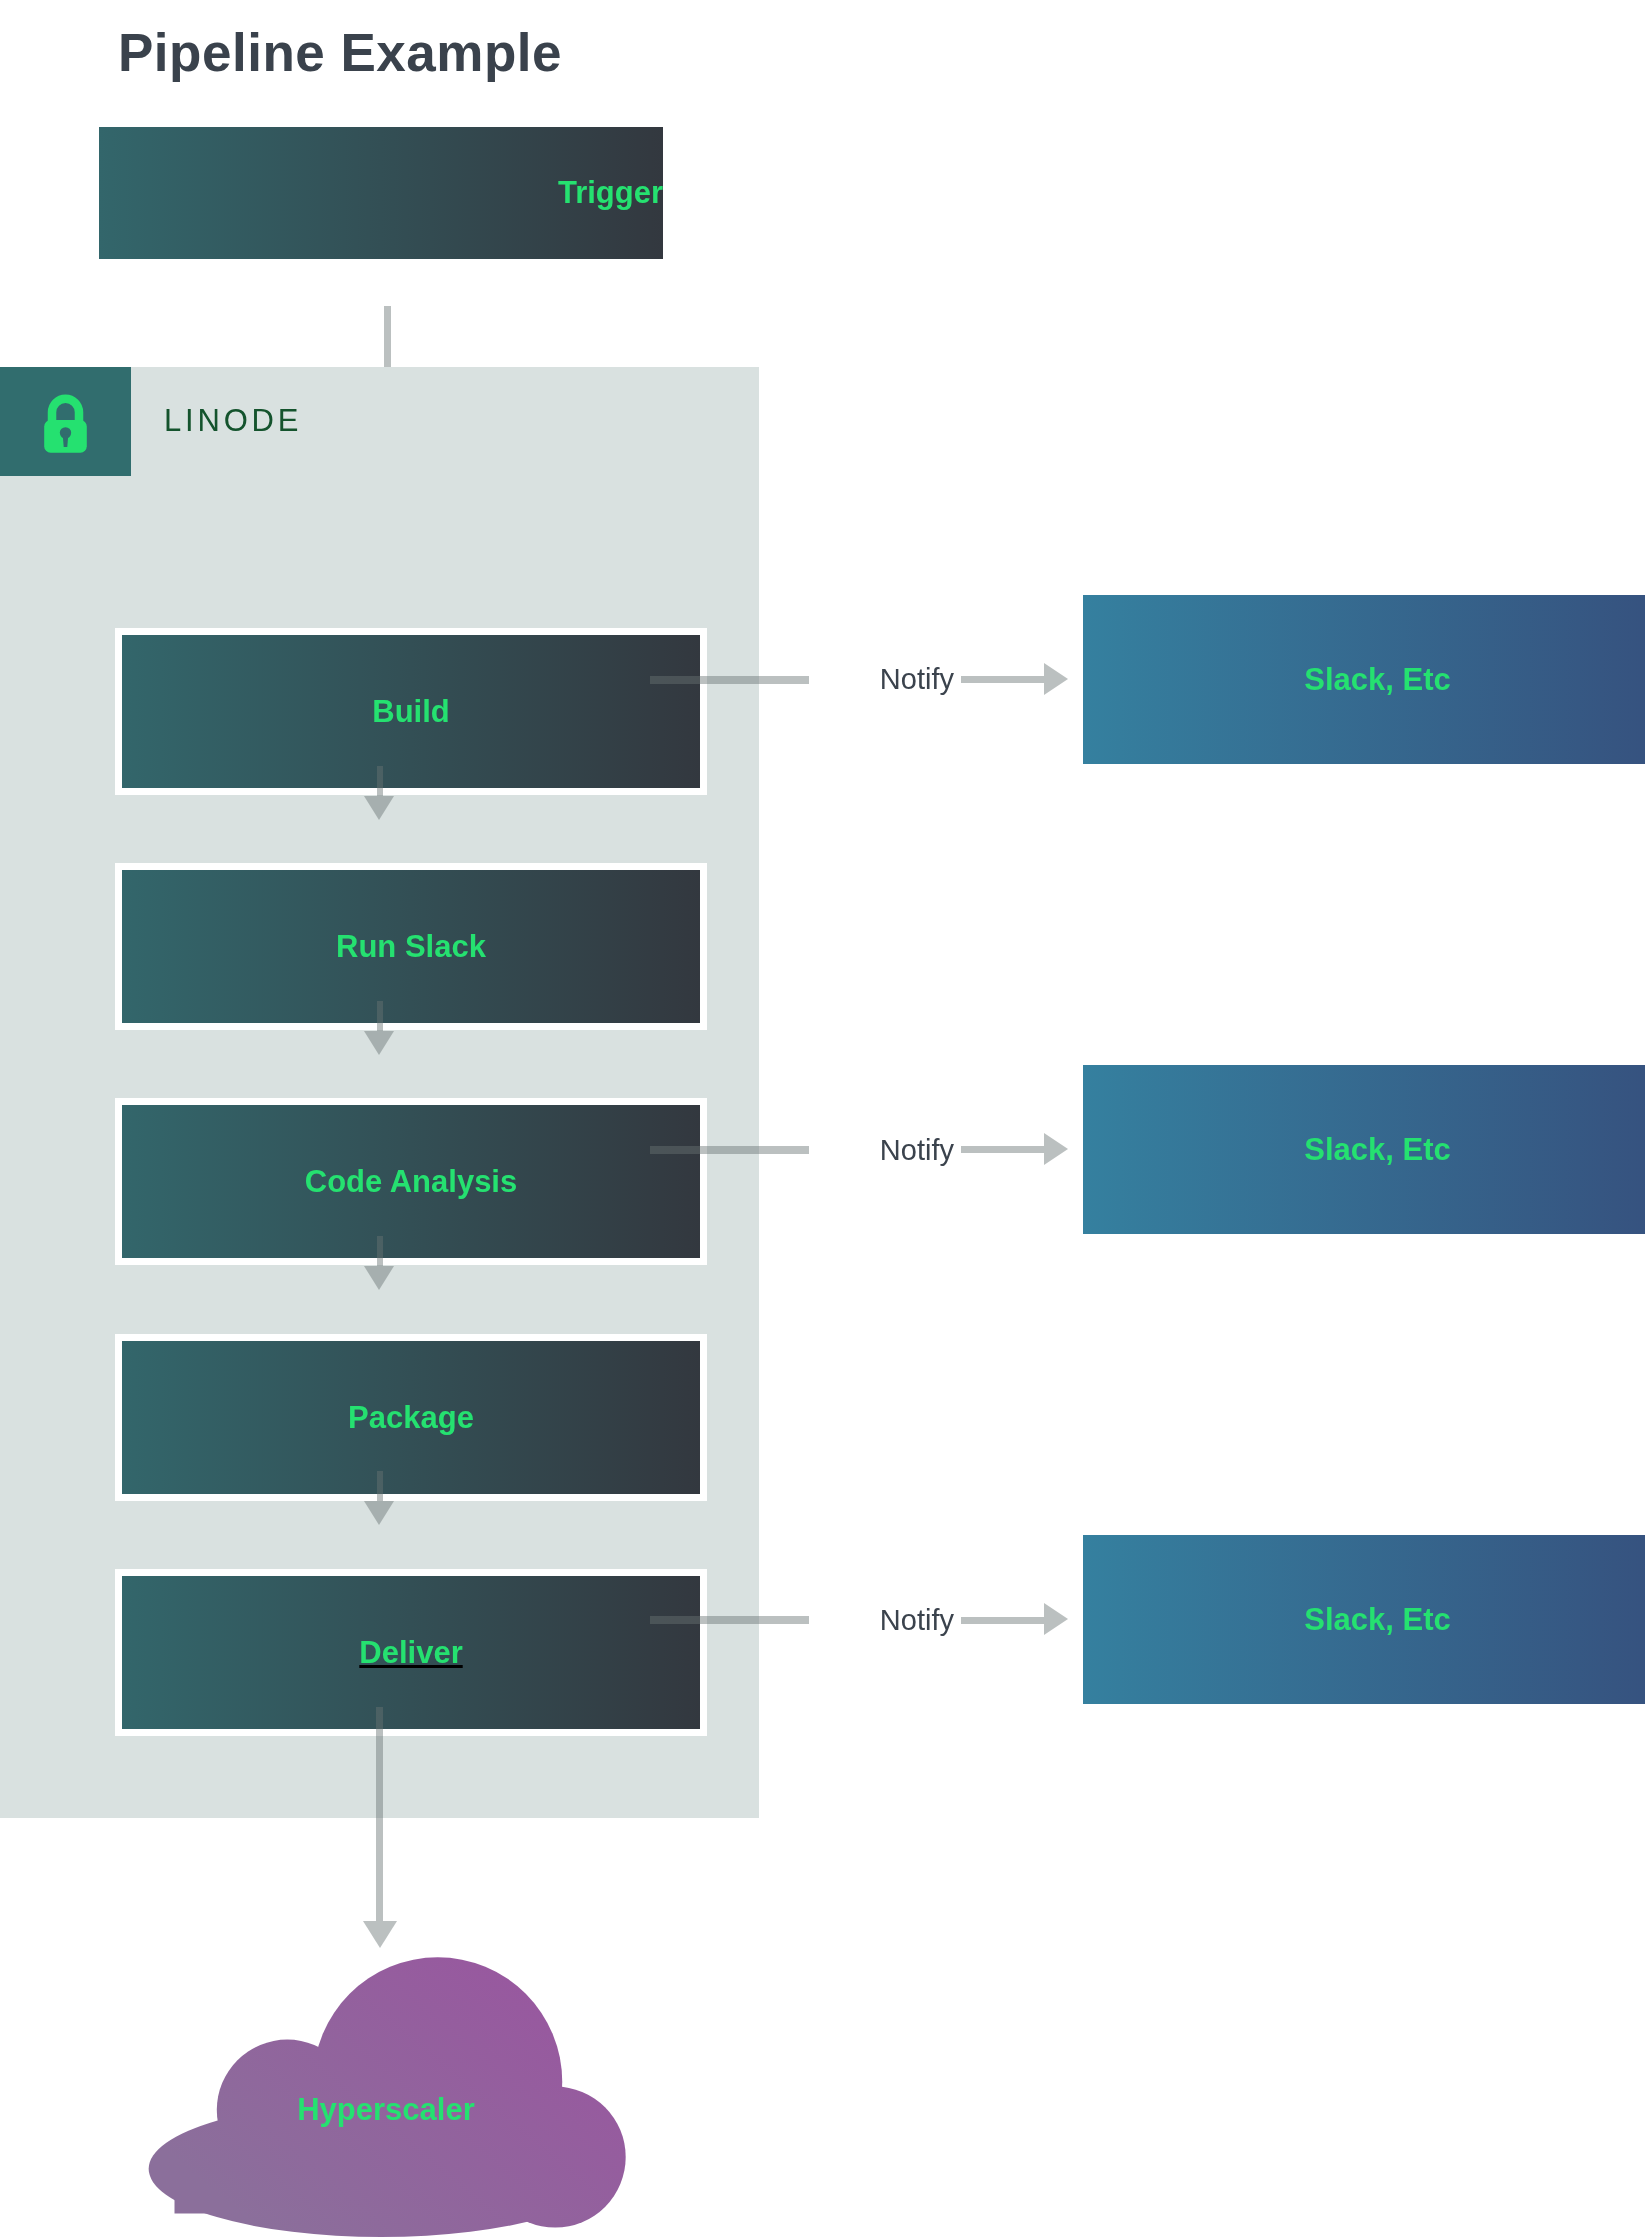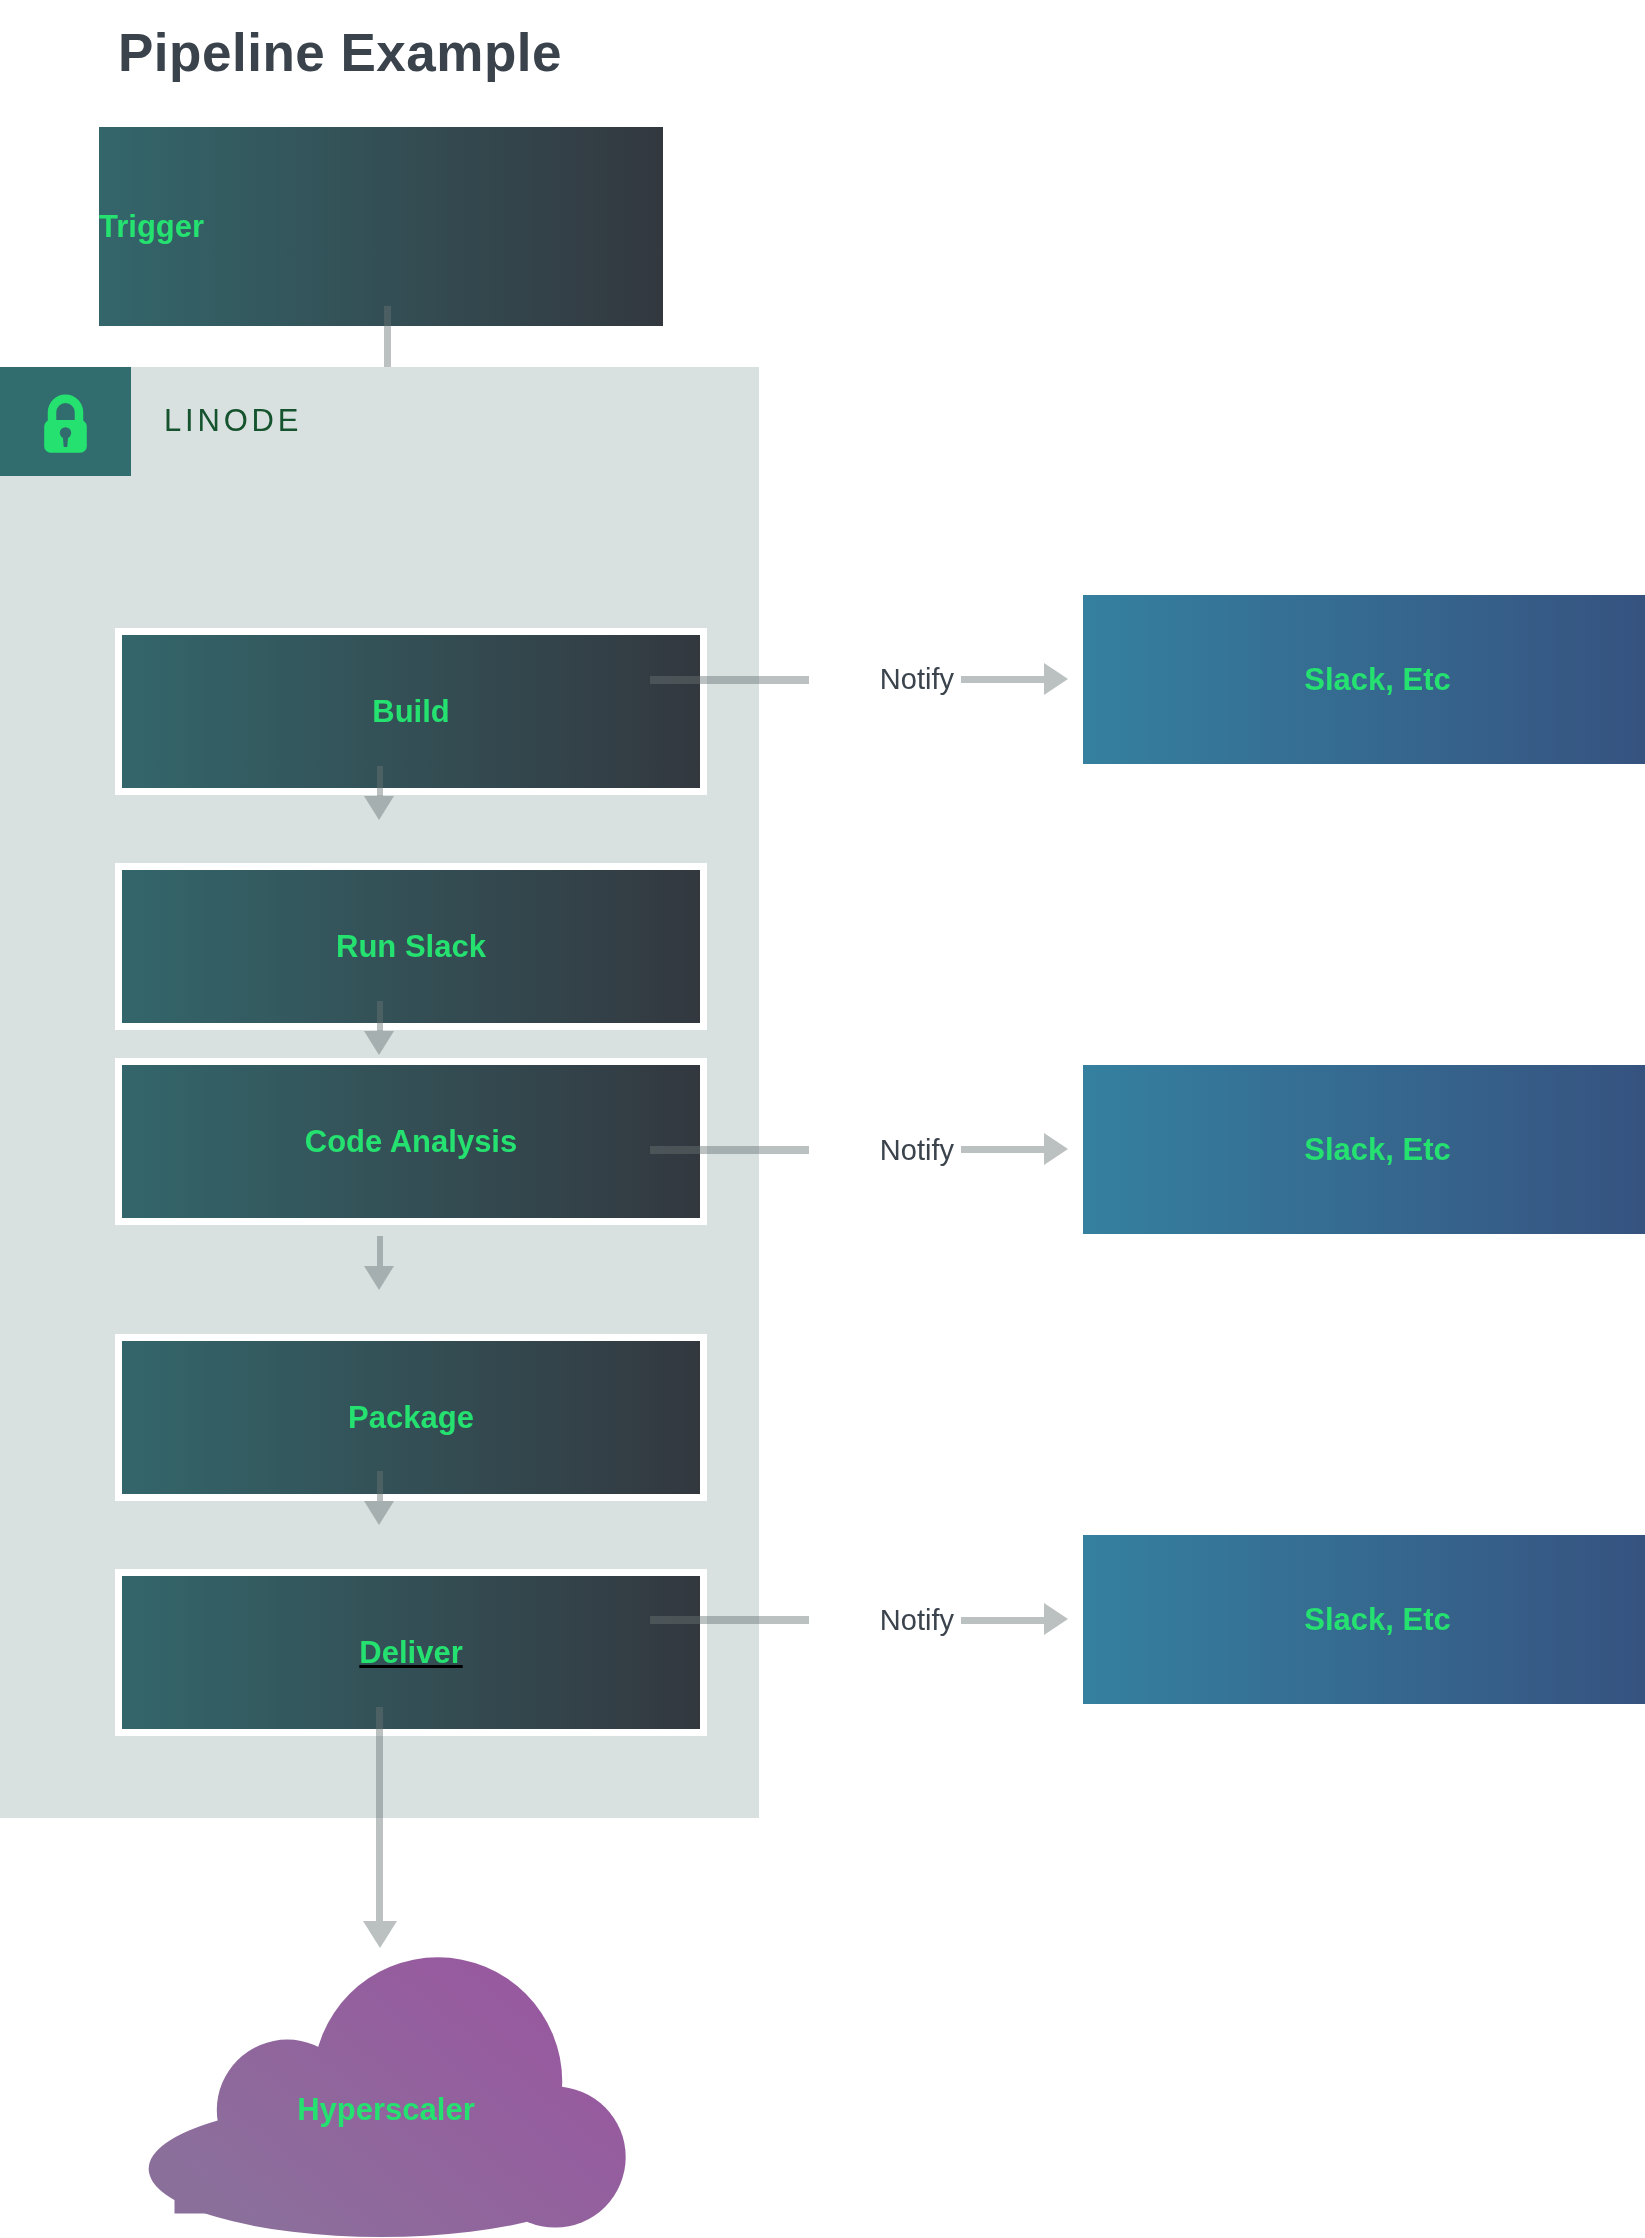--- a/index.html
+++ b/index.html
@@ -8,23 +8,23 @@
     font-family:"Liberation Sans","DejaVu Sans",sans-serif;overflow:hidden;
   }
   .abs{position:absolute;}
   
   .title{
     left:118px;top:3.8px;width:1034px;
     font-size:53px;font-weight:900;color:#3a424c;letter-spacing:0.5px;margin-top:18px;
   }
   
   .trigger{
-    left:99px;top:127px;width:564px;height:199px;
+    left:99px;top:127px;width:564px;height:132px;
     background:linear-gradient(90deg,#33666b 0%,#33383f 100%);
-    display:flex;align-items:center;justify-content:flex-start;
+    display:flex;align-items:center;justify-content:flex-end;
   }
   .stage-label{font-size:31px;font-weight:700;color:#25e170;}
   
   .zone{
     left:0;top:367px;width:759px;height:1451px;background:#d9e1e0;
   }
   .lock-square{
     left:0;top:367px;width:131px;height:109px;background:#316d6e;
     display:flex;align-items:center;justify-content:center;
   }
@@ -86,21 +86,21 @@
   </svg>
 </div>
 <div class="abs zone-label">LINODE</div>
 
 <div class="abs stage" style="top:596px;">
   <span class="stage-label">Build</span>
 </div>
 <div class="abs stage" style="top:831px;">
   <span class="stage-label">Run Slack</span>
 </div>
-<div class="abs stage" style="top:1026px;text-align:right;">
+<div class="abs stage" style="top:1066px;text-align:right;">
   <span class="stage-label">Code Analysis</span>
 </div>
 <div class="abs stage" style="top:1302px;">
   <span class="stage-label">Package</span>
 </div>
 <div class="abs stage" style="top:1537px;text-decoration:underline;">
   <span class="stage-label">Deliver</span>
 </div>
 
 <div class="abs vtail-sm" style="left:377px;top:766px;height:30px;"></div>

